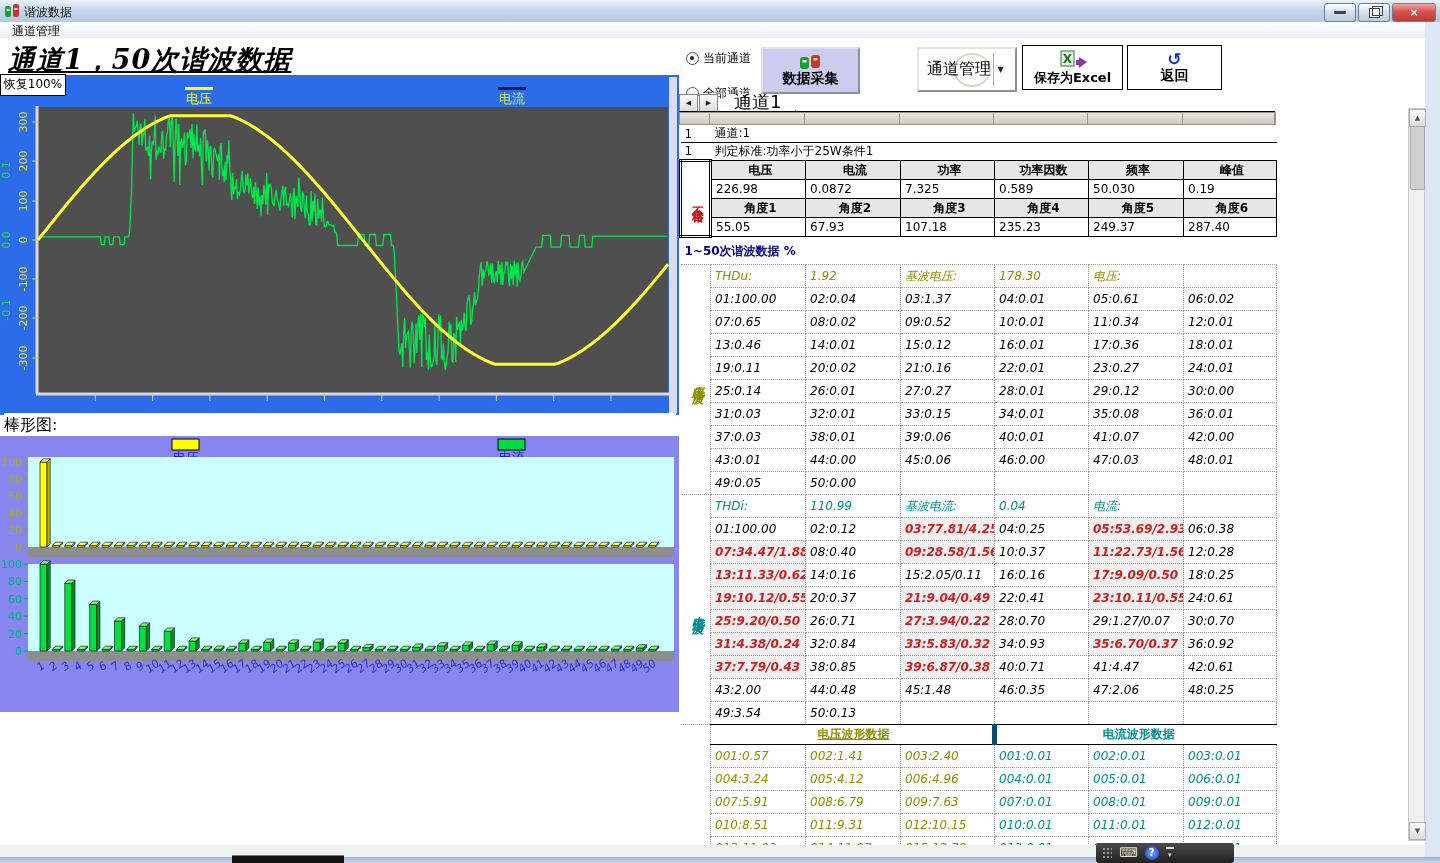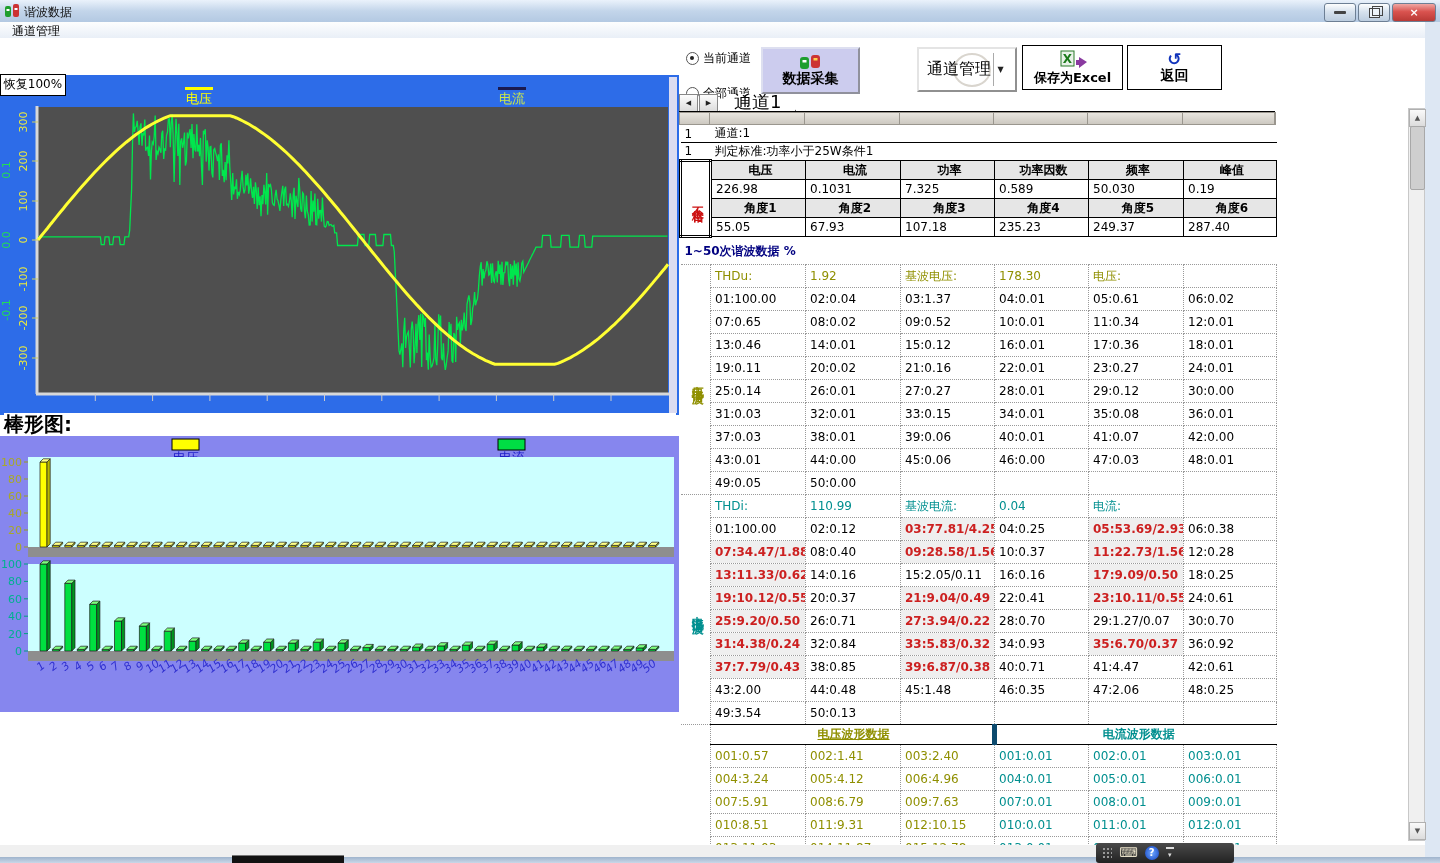--- a/index.html
+++ b/index.html
@@ -26,21 +26,21 @@
   .client{left:0;top:38px;width:1425px;height:807px;background:#fff;}
   .rframe{left:1425px;top:22px;width:15px;height:841px;background:#dde7f3;}
   .bottomstrip{left:0;top:857px;width:1440px;height:6px;background:linear-gradient(#9fb4cd,#c9d7e8);}
   .taskfrag{left:232px;top:855px;width:112px;height:8px;background:#121212;border-top:1px solid #777;}
 
   
   .pagetitle{left:8px;top:42px;font-family:"DejaVu Serif",serif;font-style:italic;font-weight:bold;
     font-size:27px;text-decoration:underline;letter-spacing:1px;}
   .restore100{left:0px;top:74px;width:64px;height:20px;background:#fff;border:1px solid #000;
     font-size:12px;text-align:center;line-height:18px;z-index:5;}
-  .barsec-title{left:4px;top:413px;font-size:20px;font-weight:bold;background:#fff;width:672px;height:35px;line-height:23px;}
+  .barsec-title{left:4px;top:413px;font-size:16px;font-weight:normal;background:#fff;width:672px;height:35px;line-height:23px;}
 
   
   .radiorow{display:flex;align-items:center;gap:4px;font-size:12px;}
   .rdot{width:11px;height:11px;border-radius:50%;border:1px solid #555;background:#fff;position:relative;}
   .rdot.on::after{content:"";position:absolute;left:2.5px;top:2.5px;width:4px;height:4px;border-radius:50%;background:#222;}
   .btn3d{border:2px outset #dfdfdf;background:#fff;display:flex;flex-direction:column;align-items:center;justify-content:center;}
   .btn-collect{left:761px;top:47px;width:95px;height:43px;background:#ccccee;border:2px outset #dddff0;font-weight:bold;font-size:14px;}
   .btn-chm{left:917px;top:47px;width:96px;height:41px;background:#fff;border:2px outset #e4e4e4;flex-direction:row;gap:2px;font-size:16px;}
   .chm-stamp{position:absolute;left:34px;top:4px;width:34px;height:30px;border:2px solid #b9b2a6;border-radius:50%;opacity:.55;}
   .chm-arrow{width:13px;height:33px;border-left:1px solid #aaa;display:flex;align-items:center;justify-content:center;font-size:8px;color:#222;}
@@ -55,21 +55,21 @@
     clip-path:polygon(10px 0,calc(100% - 10px) 0,100% 100%,0 100%);font-size:18px;line-height:16px;
     position:relative;}
   .tabline{left:679px;top:111px;width:596px;height:1px;background:#000;}
   .hdrstrip{left:679px;top:112px;height:13px;display:flex;background:#d6d2ca;border:1px solid #9a968e;box-sizing:border-box;}
   .hdrstrip div{border-right:1px solid #9a968e;height:100%;box-sizing:border-box;background:linear-gradient(#e8e5df,#cdc9c1);}
 
   
   .gridwrap{left:679px;top:125px;width:598px;height:720px;overflow:hidden;background:#fff;}
   table.grid{border-collapse:collapse;table-layout:fixed;width:596px;}
   table.grid td{padding:0 0 0 4px;font-size:12px;overflow:hidden;white-space:nowrap;}
-  tr.h17{height:17px;} tr.h19{height:19px;} tr.h28{height:28px;} tr.h23{height:23px;} tr.h20{height:20px;}
+  tr.h17{height:17px;} tr.h19{height:19px;} tr.h28{height:28px;} tr.h23{height:23px;font-style:italic;} tr.h20{height:20px;}
   td.num{padding-left:3px;}
   tr.t-info td{border-bottom:1px solid #000;}
   td.mh{border:1px solid #000;background:#e6e6e6;text-align:center;font-weight:bold;font-size:13px;padding:0;}
   td.mv{border:1px solid #000;font-size:13px;padding:0;}
   td.verdict{border:3px double #000;color:#cc1111;font-weight:bold;font-size:16px;text-align:center;padding:0;}
   .vtext{writing-mode:vertical-rl;text-orientation:upright;letter-spacing:2px;margin:0 auto;}
   td.section{color:#000080;font-weight:bold;font-size:15px;border-bottom:1px dotted #999;padding-left:2px;}
   td.hcell{border-right:1px dotted #999;border-bottom:1px dotted #999;}
   td.side{border-right:1px dotted #999;border-bottom:1px dotted #999;text-align:center;font-weight:bold;font-size:17px;padding:0;}
   td.side-empty{border-right:1px dotted #999;}
@@ -120,20 +120,21 @@
     </div>
   </div>
 
   <div class="abs menubar">
     <span class="menuitem">通道管理</span>
   </div>
 
   <div class="abs client"></div>
   <div class="abs rframe"></div>
 
+  <div class="abs pagetitle">通道1，50次谐波数据</div>
   <div class="abs restore100">恢复100%</div>
 
   <svg class="abs" style="left:0;top:75px;" width="679" height="340">
     <rect x="0" y="0" width="679" height="340" fill="#2d6ce8"></rect>
     <rect x="669" y="2" width="8" height="336" fill="#dcdcf0"></rect>
     <rect x="38" y="32" width="630" height="286" fill="#4f4f4f"></rect>
     <line x1="37" y1="31" x2="37" y2="319" stroke="#d8d8d8" stroke-width="3"></line>
     <line x1="36" y1="319" x2="669" y2="319" stroke="#d8d8d8" stroke-width="3"></line>
 
     <rect x="185" y="12" width="28" height="3" fill="#ffff00"></rect>
@@ -655,21 +656,21 @@
             <td class="verdict" rowspan="4"><span class="vtext">不合格</span></td>
             <td class="mh">电压</td>
             <td class="mh">电流</td>
             <td class="mh">功率</td>
             <td class="mh">功率因数</td>
             <td class="mh">频率</td>
             <td class="mh">峰值</td>
           </tr>
           <tr class="h19">
             <td class="mv">226.98</td>
-            <td class="mv">0.1031</td>
+            <td class="mv">0.0872</td>
             <td class="mv">7.325</td>
             <td class="mv">0.589</td>
             <td class="mv">50.030</td>
             <td class="mv">0.19</td>
           </tr>
           <tr class="h19">
             <td class="mh">角度1</td>
             <td class="mh">角度2</td>
             <td class="mh">角度3</td>
             <td class="mh">角度4</td>

